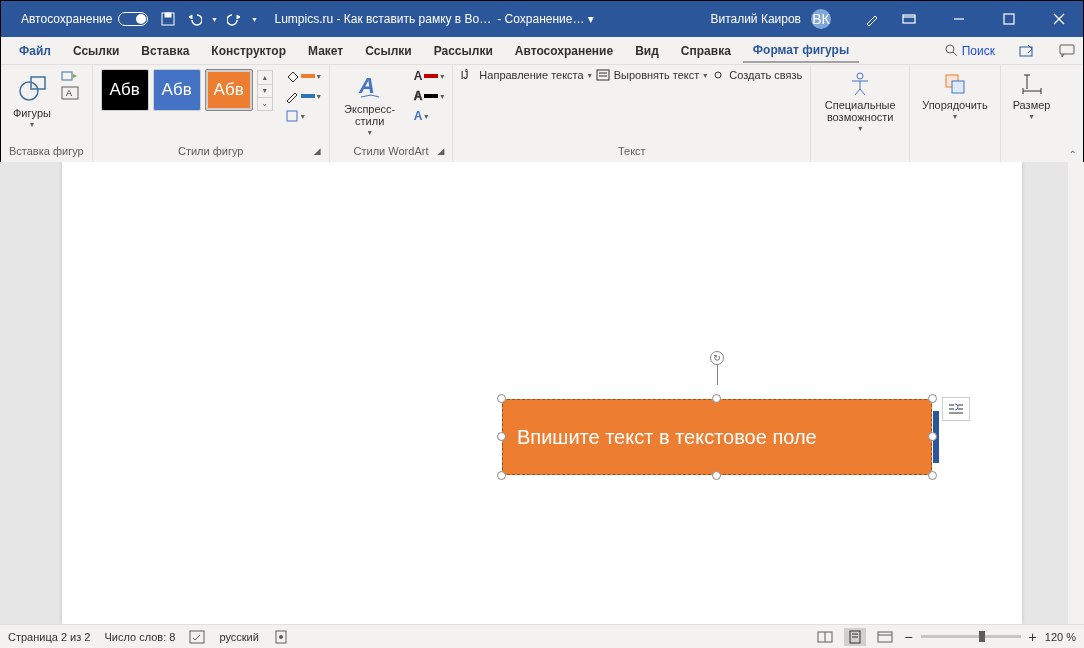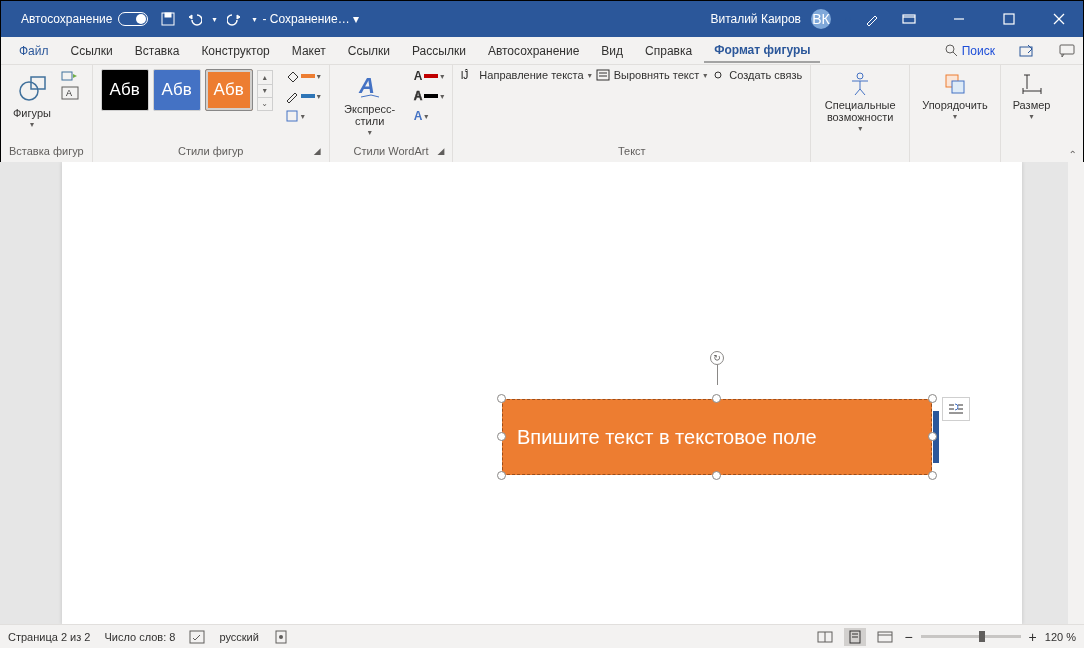--- a/index.html
+++ b/index.html
@@ -10,21 +10,21 @@
 .toggle::after { content: ""; position: absolute; right: 1px; top: 1px; width: 10px; height: 10px; border-radius: 50%; background: #fff; }
 .qat { display: flex; gap: 10px; margin-left: 12px; align-items: center; }
 .qat-icon { width: 16px; height: 16px; fill: #fff; stroke: #fff; }
 .doc-title { margin-left: 18px; max-width: 230px; white-space: nowrap; overflow: hidden; text-overflow: ellipsis; }
 .saving { margin-left: 6px; }
 .user-area { margin-left: auto; display: flex; align-items: center; gap: 10px; }
 .avatar { width: 20px; height: 20px; border-radius: 50%; background: #7fa8d9; color: #fff; font-size: 14px; display: flex; align-items: center; justify-content: center; }
 .win-btn { width: 40px; height: 36px; display: flex; align-items: center; justify-content: center; }
 .win-btn svg { stroke: #fff; fill: none; }
 .tabs { height: 28px; background: #f3f2f1; border-bottom: 1px solid #e1dfdd; display: flex; align-items: center; font-size: 12px; padding: 0 8px; gap: 2px; }
-.tab { padding: 4px 10px; color: #323130; cursor: default; white-space: nowrap; }
+.tab { padding: 4px 10px; color: #323130; cursor: default; white-space: nowrap; font-weight: bold; }
 .tab.file { color: #2b579a; }
 .tab.active { color: #2b579a; font-weight: 600; border-bottom: 2px solid #a3a3a3; }
 .tabs .right { margin-left: auto; display: flex; align-items: center; gap: 24px; color: #1d4ed8; }
 .search { display: flex; align-items: center; gap: 4px; }
 .ribbon { height: 98px; background: #f3f2f1; display: flex; border-bottom: 1px solid #e1dfdd; font-size: 11px; color: #323130; position: relative; }
 .group { border-right: 1px solid #e1dfdd; padding: 4px 8px 2px; display: flex; flex-direction: column; }
 .group-body { flex: 1; display: flex; align-items: flex-start; gap: 6px; }
 .group-label { height: 18px; display: flex; align-items: center; justify-content: center; color: #605e5c; position: relative; }
 .launcher { position: absolute; right: 0; font-size: 9px; color: #605e5c; }
 .big-btn { display: flex; flex-direction: column; align-items: center; justify-content: center; gap: 2px; padding: 2px 4px; text-align: center; line-height: 1.1; }
@@ -84,20 +84,21 @@
         <path d="M11 4a5 5 0 1 1-5 5" fill="none" stroke="#fff" stroke-width="1.5"></path>
         <path d="M3 6l3-2v4z" fill="#fff"></path>
       </svg>
     <span style="font-size:8px">▾</span>
     <svg class="qat-icon" viewBox="0 0 16 16">
         <path d="M5 4a5 5 0 1 0 5 5" fill="none" stroke="#fff" stroke-width="1.5"></path>
         <path d="M13 6l-3-2v4z" fill="#fff"></path>
       </svg>
     <span style="font-size:8px">▾</span>
   </div>
+  <div class="doc-title">Lumpics.ru - Как вставить рамку в Во…</div>
   <div class="saving">- <span>Сохранение…</span> ▾</div>
   <div class="user-area">
     <span>Виталий Каиров</span>
     <span class="avatar">ВК</span>
     <span class="face-icon"></span>
     <svg width="14" height="14">
         <path d="M2 12L10 4l2 2-8 8z" fill="none" stroke="#fff"></path>
       </svg>
     <div class="win-btn">
         <svg width="14" height="14" viewBox="0 0 14 14">

